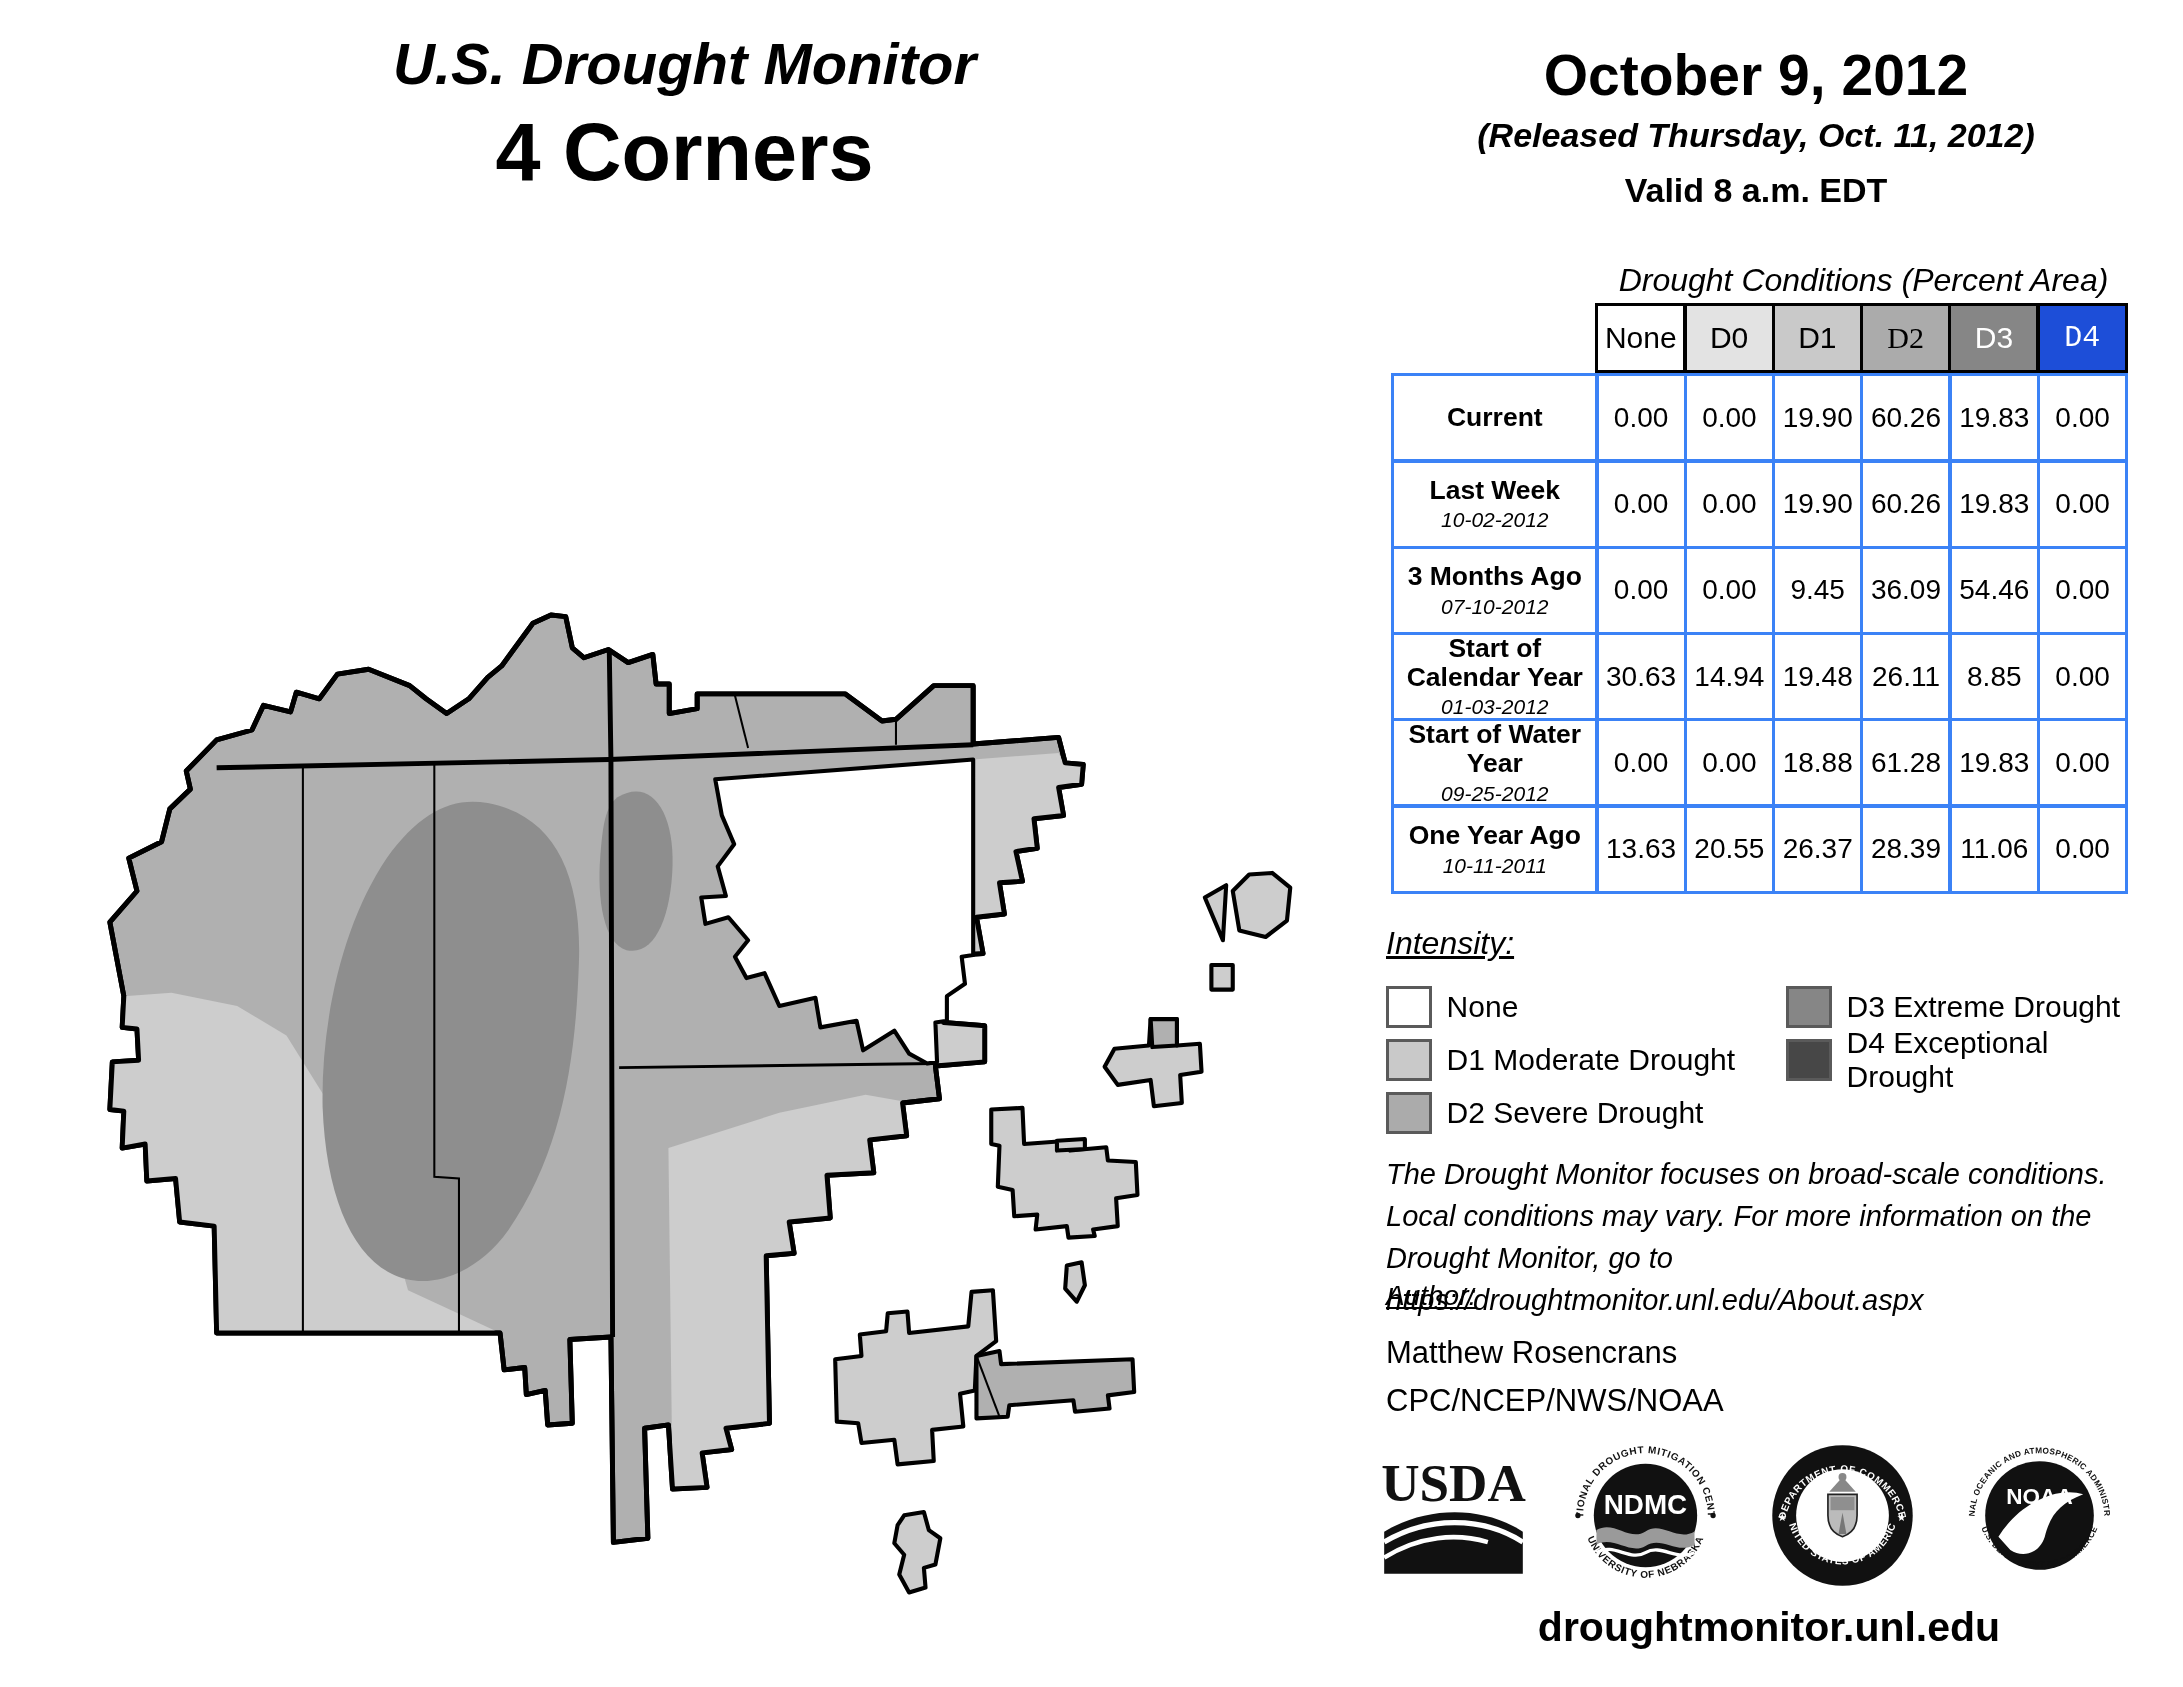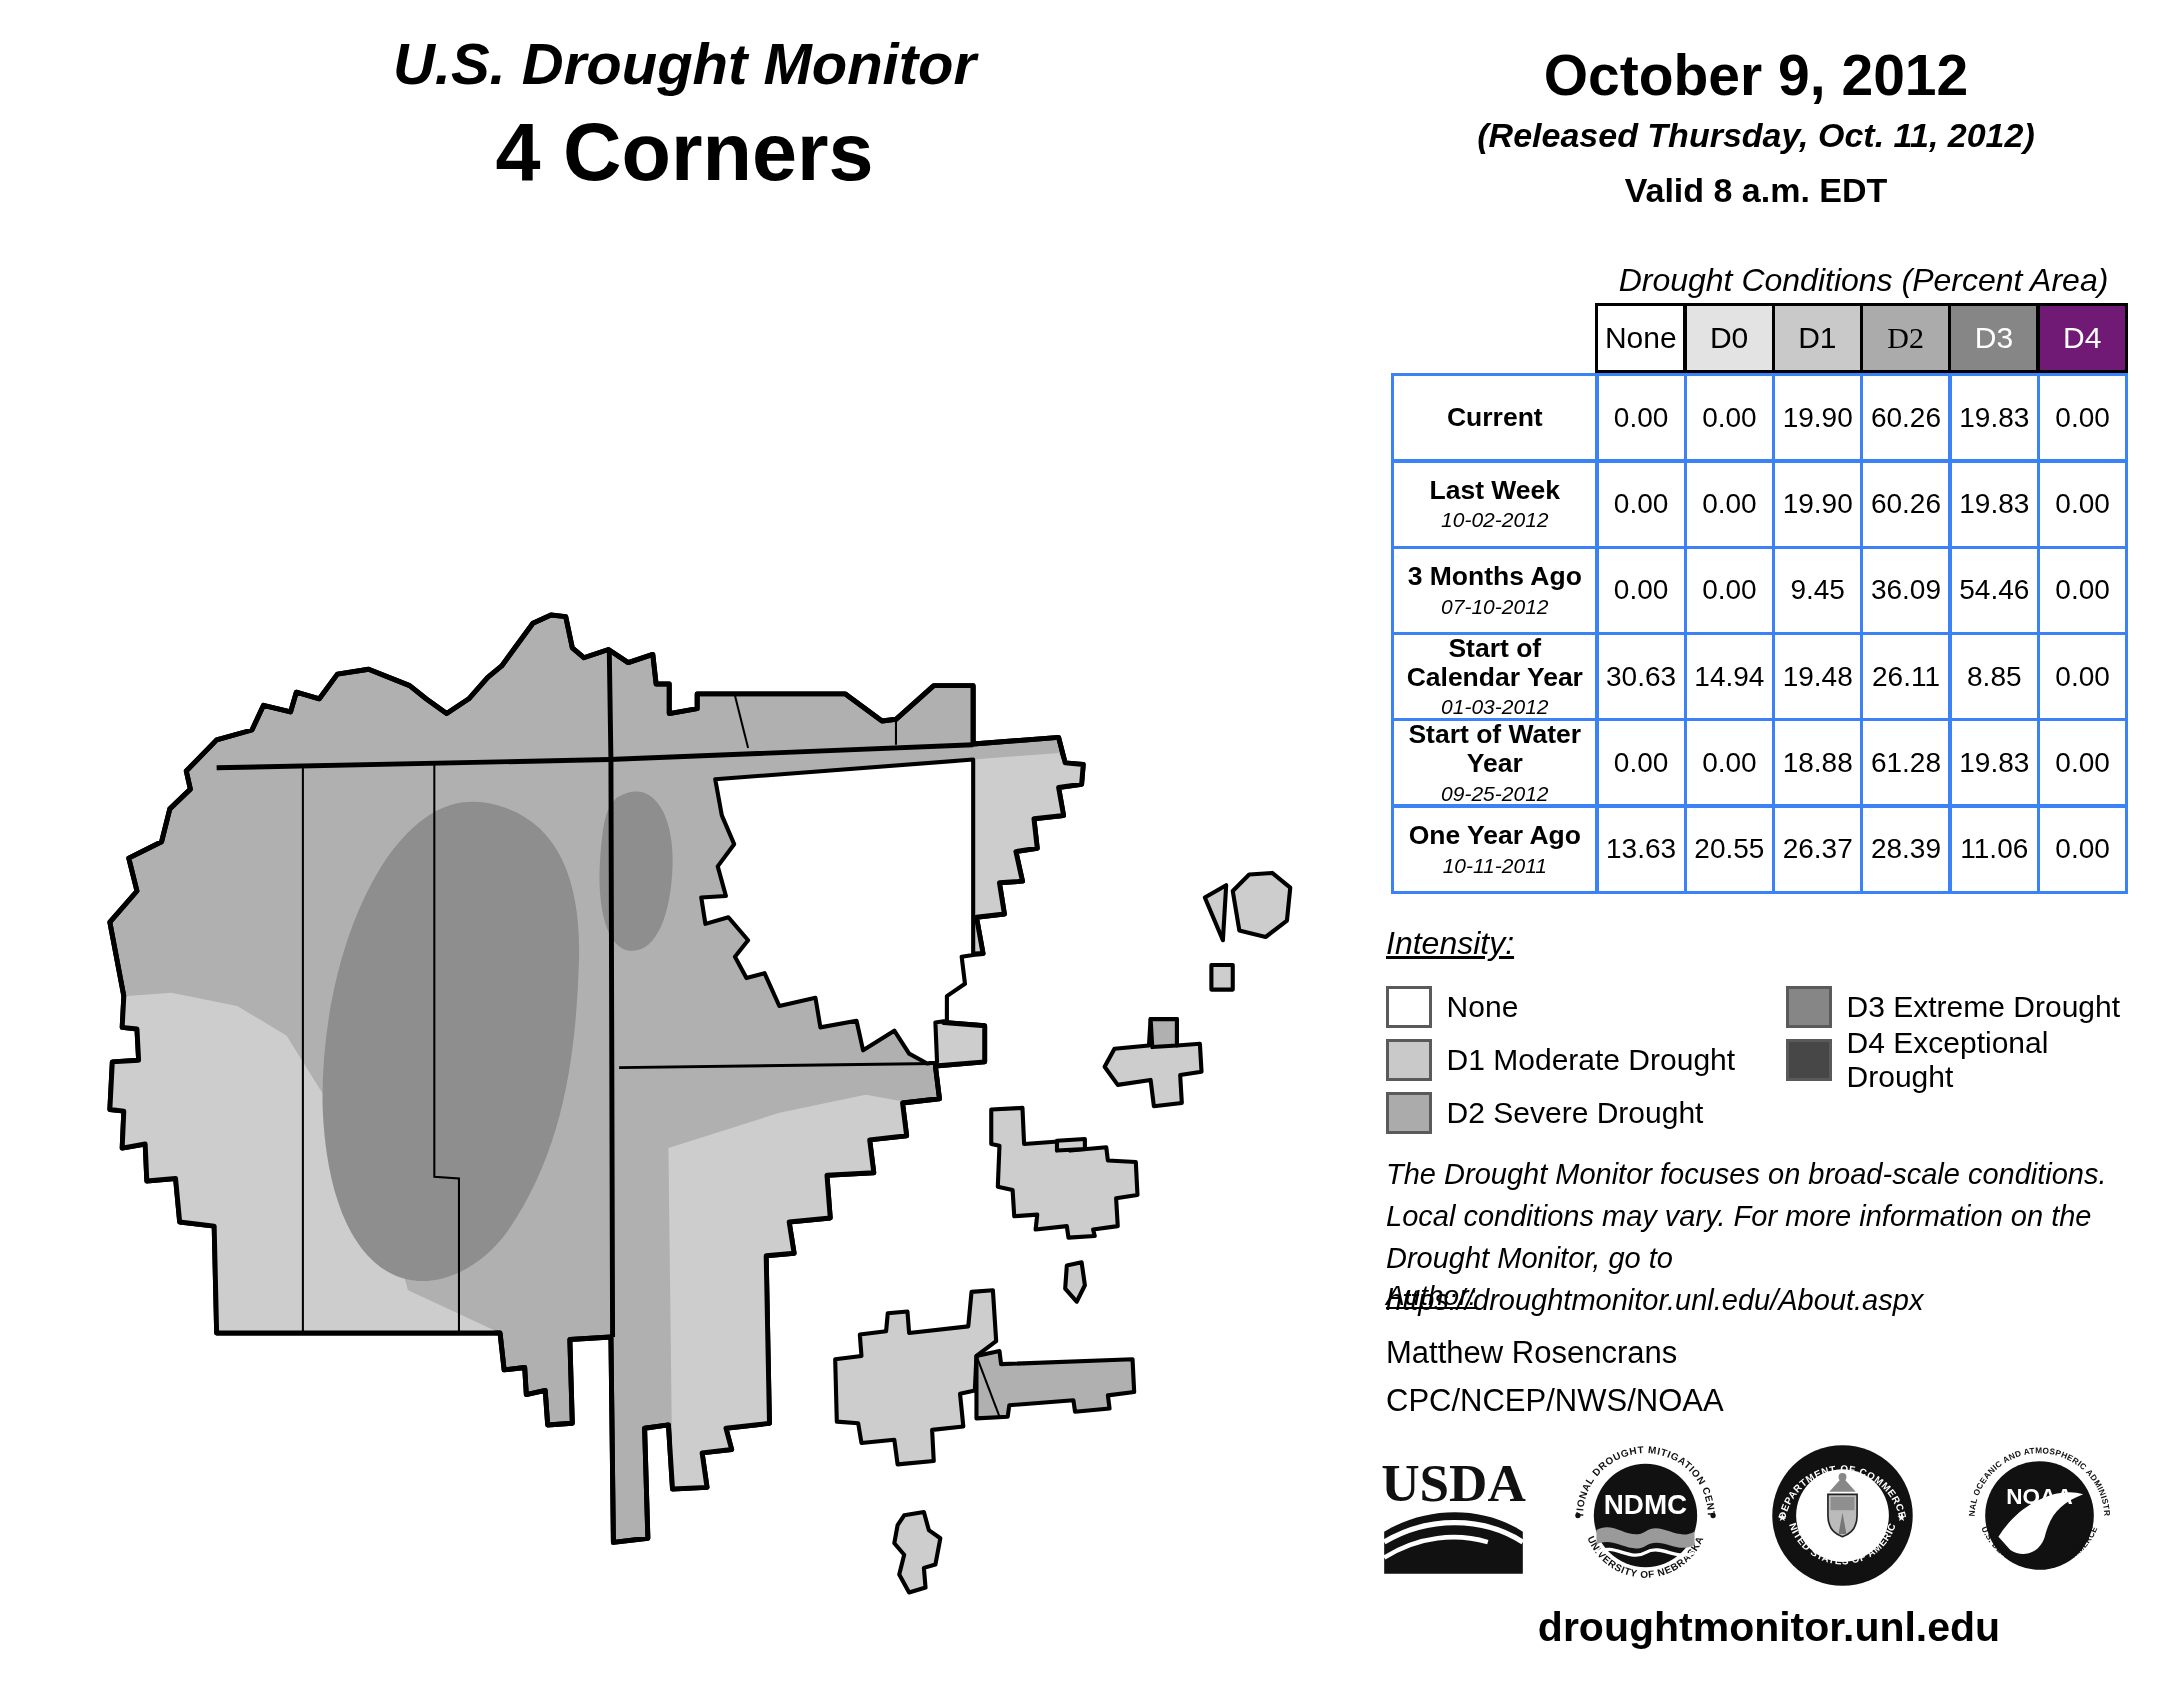--- a/index.html
+++ b/index.html
@@ -29,21 +29,21 @@
   .hcell{font-size:30px;}
   .vcell{font-size:28px;}
   .lcell{padding:0 4px;}
   .row-label{font-size:26.5px;font-weight:bold;text-align:center;line-height:1.08;}
   .row-date{font-size:21px;font-style:italic;margin-top:4px;}
   .hc-none{background:#ffffff;}
   .hc-d0{background:#e3e3e3;}
   .hc-d1{background:#c9c9c9;}
   .hc-d2{background:#ababab;font-family:Liberation Serif, serif;}
   .hc-d3{background:#868686;color:#fff;}
-  .hc-d4{background:#701a75;color:#fff;}
+  .hc-d4{background:#1d4ed8;color:#fff;font-family:Liberation Mono, monospace;}
   
   .legend{position:absolute;left:1386px;top:925px;width:774px;}
   .legend-title{font-size:32px;font-style:italic;text-decoration:underline;margin-bottom:18.5px;}
   .legend-grid{display:grid;grid-auto-flow:column;grid-template-rows:repeat(3,53px);
     grid-template-columns:400px 370px;}
   .legend-item{display:flex;align-items:center;}
   .swatch{width:40px;height:36px;border:3.3px solid #5a5a5a;margin-right:14.6px;flex:0 0 auto;}
   .legend-label{font-size:30px;}
   .s-none{background:#ffffff;}
   .s-d0{background:#e3e3e3;}

